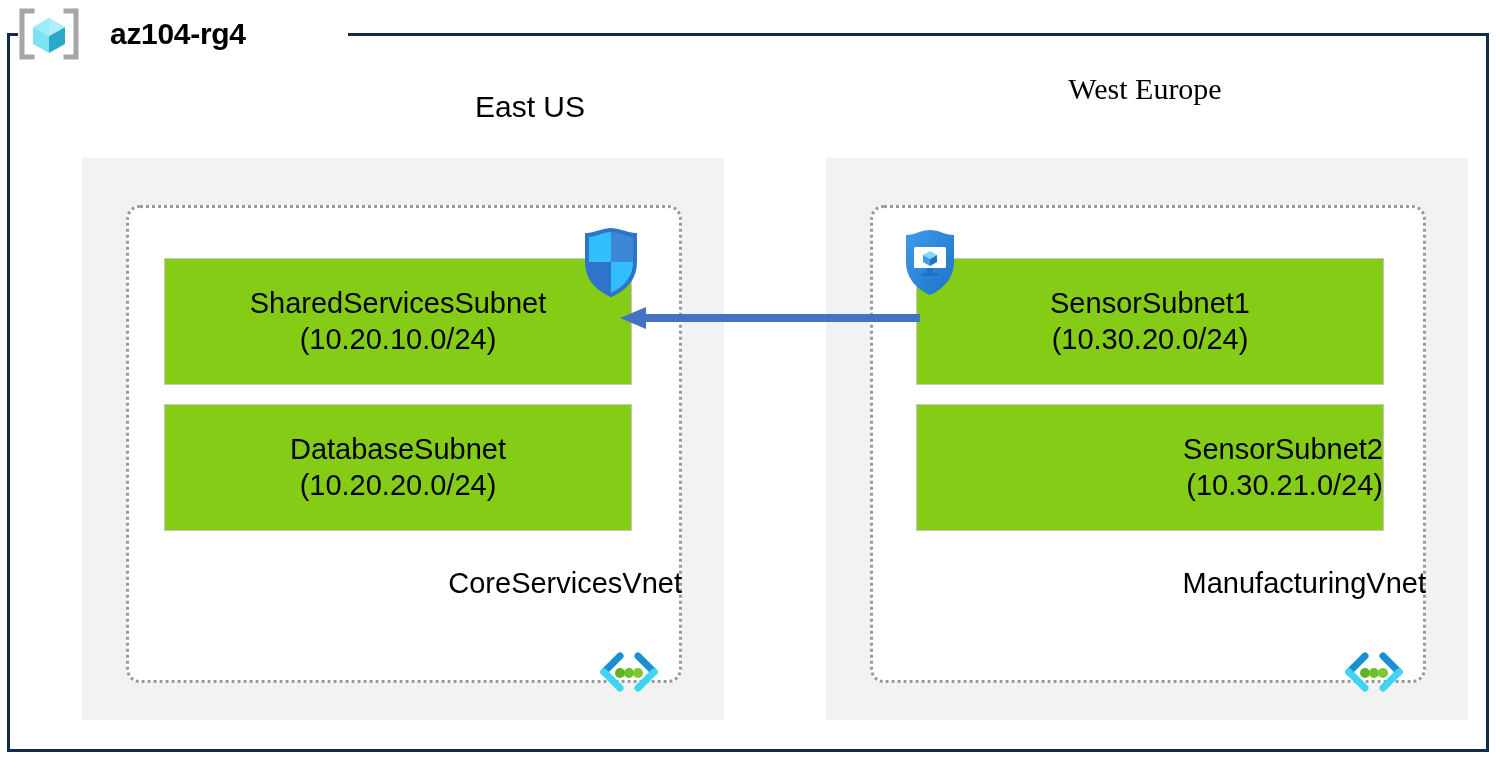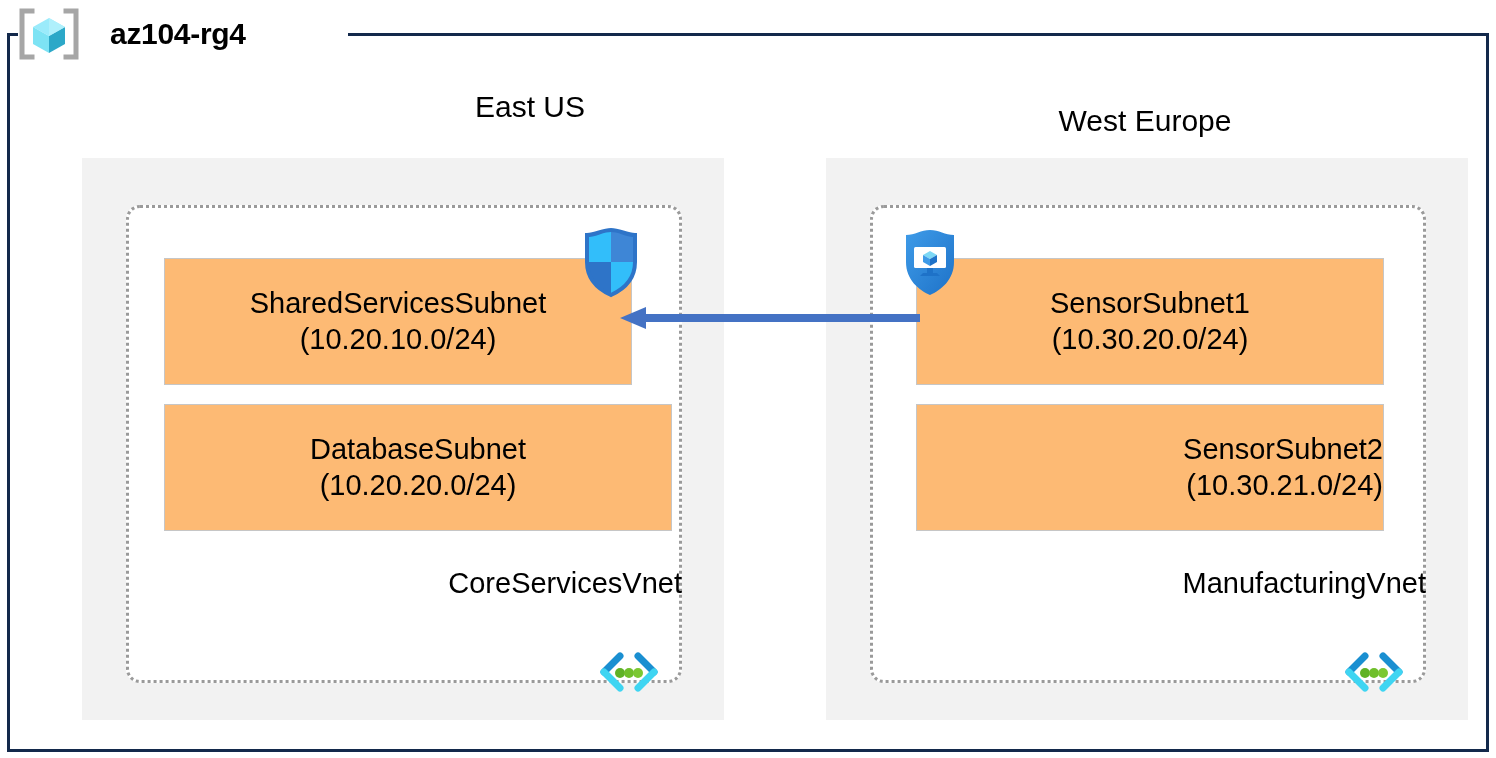--- a/index.html
+++ b/index.html
@@ -99,21 +99,21 @@
 
   .vnet-icon {
     position: absolute;
     width: 62px;
     height: 44px;
   }
 
   
   .subnet {
     position: absolute;
-    background: #fdba74;
+    background: #84cc16;
     border: 1px solid #C6C6C6;
     display: flex;
     flex-direction: column;
     align-items: center;
     justify-content: center;
     font-size: 29px;
     line-height: 1.22;
     color: #000000;
     text-align: center;
   }
@@ -164,21 +164,21 @@
 
   <div class="region-box" style="left:82px; top:158px; width:642px; height:562px;"></div>
 
   <div class="vnet-box" style="left:126px; top:205px; width:556px; height:478px;"></div>
 
   <div class="subnet" style="left:164px; top:258px; width:468px; height:127px;">
     <span>SharedServicesSubnet</span>
     <span>(10.20.10.0/24)</span>
   </div>
 
-  <div class="subnet" style="left:164px; top:404px; width:508px; height:127px;">
+  <div class="subnet" style="left:164px; top:404px; width:468px; height:127px;">
     <span>DatabaseSubnet</span>
     <span>(10.20.20.0/24)</span>
   </div>
 
   <span class="badge-icon" style="left:578px; top:226px;">
     <svg viewBox="0 0 66 72" xmlns="http://www.w3.org/2000/svg">
       <defs>
         <clipPath id="shieldClipA">
           <path d="M33 4 C24 4 18 9 9 9 L9 36 C9 54 22 64 33 69 C44 64 57 54 57 36 L57 9 C48 9 42 4 33 4 Z"></path>
         </clipPath>
@@ -208,21 +208,21 @@
       <circle cx="22" cy="23" r="5" fill="#5FB226"></circle>
       <circle cx="31" cy="23" r="5" fill="#6FBF2B"></circle>
       <circle cx="40" cy="23" r="5" fill="#7BC832"></circle>
     </svg>
   </span>
 
   <div class="vnet-label" style="top:565px; left:126px; width:556px;">
     <div>CoreServicesVnet</div>
   </div>
 
-  <div class="region-label" style="position:absolute; left:955px; top:104px; width:380px;">West Europe</div>
+  <div class="region-label" style="position:absolute; left:955px; top:72px; width:380px;font-family:Liberation Serif, serif;">West Europe</div>
 
   <div class="region-box" style="left:826px; top:158px; width:642px; height:562px;"></div>
 
   <div class="vnet-box" style="left:870px; top:205px; width:556px; height:478px;"></div>
 
   <div class="subnet" style="left:916px; top:258px; width:468px; height:127px;">
     <span>SensorSubnet1</span>
     <span>(10.30.20.0/24)</span>
   </div>
 

